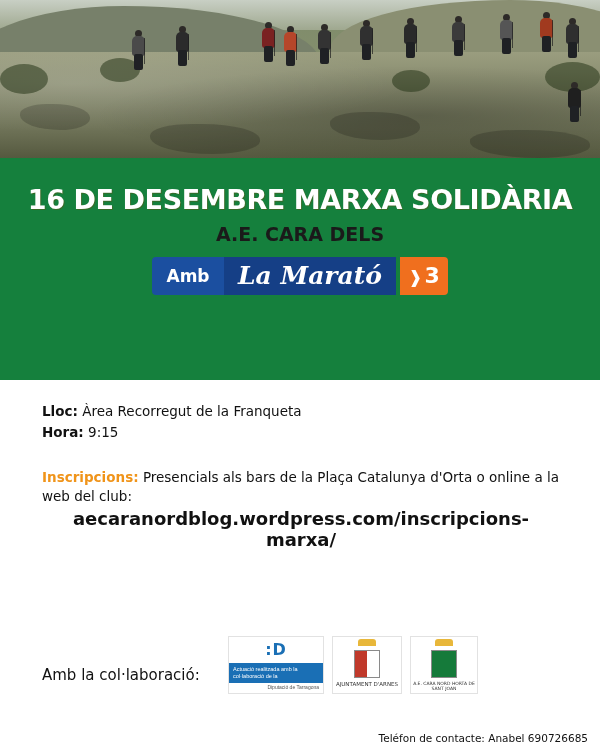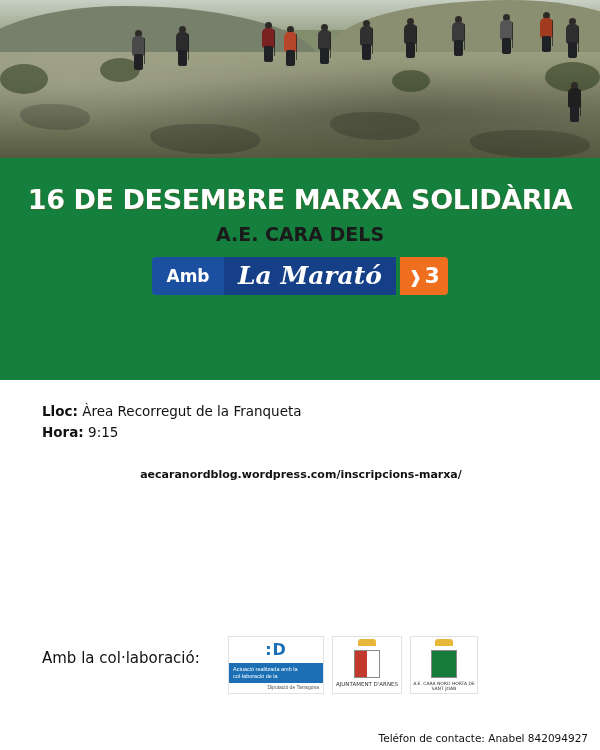--- a/index.html
+++ b/index.html
@@ -201,34 +201,34 @@
   .info b { font-weight: bold; }
   .info .spacer { height: 12px; }
   .insc-label {
     color: #f0941a;
     font-weight: bold;
   }
   .url {
     text-align: center;
     font-family: "DejaVu Sans", sans-serif;
     font-weight: bold;
-    font-size: 11px;
+    font-size: 18px;
     color: #111111;
   }
 
   
   .footer {
     position: relative;
     width: 600px;
     height: 128px;
     background: #ffffff;
   }
   .collab-label {
     position: absolute;
-    left: 42px; top: 27px;
+    left: 42px; top: 44px;
     font-family: "DejaVu Sans", sans-serif;
     font-size: 15px;
     color: #111111;
   }
   .logo {
     position: absolute;
     top: 14px;
     background: #ffffff;
     border: 1px solid #e2e2e2;
     box-sizing: border-box;
@@ -425,20 +425,21 @@
       <div class="lm">La Marató</div>
       <div class="tv3"><span class="wave">❱</span><span>3</span></div>
     </div>
   </div>
 
   <div class="info">
     <p><b>Lloc:</b> <span>Àrea Recorregut de la Franqueta</span></p>
     <p><b>Hora:</b> <span>9:15</span></p>
     <div class="spacer"></div>
     <div class="spacer"></div>
+    <p><span class="insc-label">Inscripcions:</span> <span>Presencials als bars de la Plaça Catalunya d'Orta o online a la web del club:</span></p>
     <div class="url">aecaranordblog.wordpress.com/inscripcions-marxa/</div>
   </div>
 
   <div class="footer">
     <div class="collab-label">Amb la col·laboració:</div>
 
     <div class="logo logo-dipta">
       <div class="dipta-top">:D</div>
       <div class="dipta-mid">Actuació realitzada amb la col·laboració de la</div>
       <div class="dipta-bot">Diputació de Tarragona</div>
@@ -449,16 +450,16 @@
       <div class="crest"></div>
       <div class="cap">AJUNTAMENT D'ARNES</div>
     </div>
 
     <div class="logo logo-ce">
       <div class="crown2"></div>
       <div class="crest2"></div>
       <div class="cap2">A.E. CARA NORD HORTA DE SANT JOAN</div>
     </div>
 
-    <div class="contact">Teléfon de contacte: Anabel 842094927</div>
+    <div class="contact">Teléfon de contacte: Anabel 690726685</div>
   </div>
 
 </div>
 
 </body></html>

